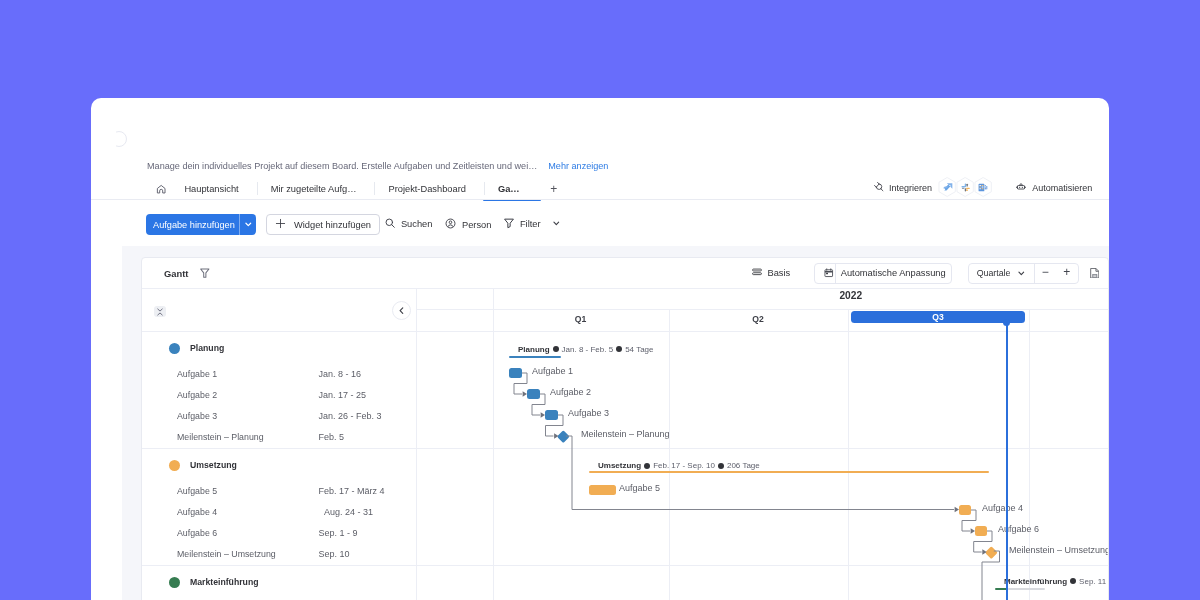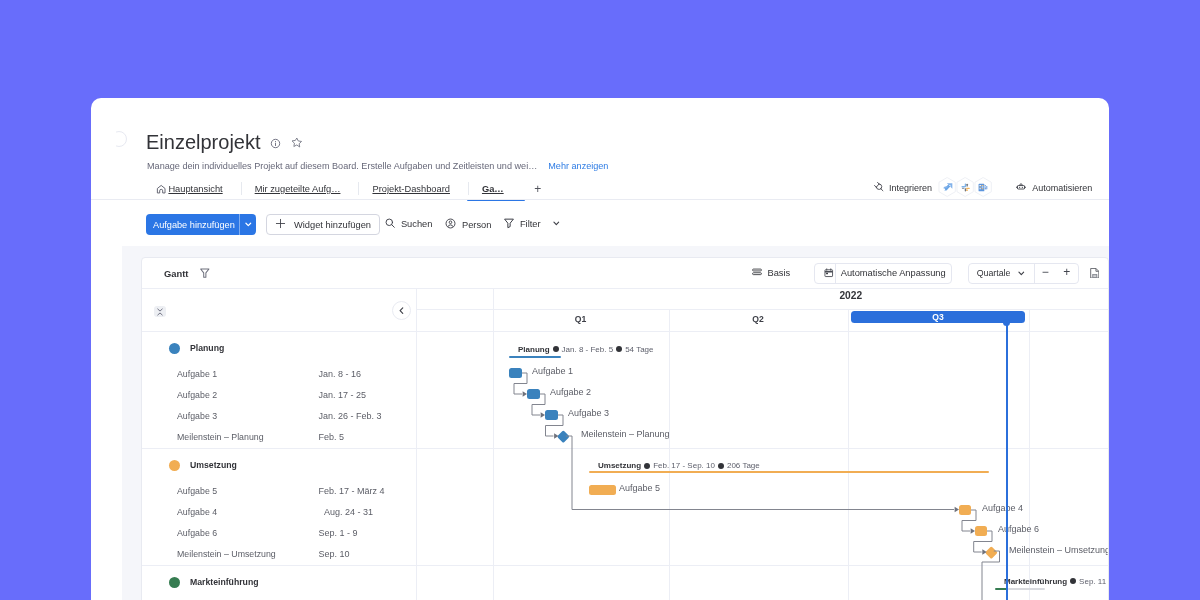--- a/index.html
+++ b/index.html
@@ -30,21 +30,21 @@
 
   
   .title-row { position:absolute; left:55px; top:33px; display:flex; align-items:center; gap:9.5px; }
   .title { font-size:20px; font-weight:400; color:#323338; letter-spacing:0px; line-height:22px; }
   .subtitle-row { position:absolute; left:56px; top:64px; display:flex; align-items:flex-start; gap:11px; font-size:9.1px; line-height:9px;}
   .subtitle { color:#676879; }
   .more-link { color:#2e7ce4; }
 
   
   .tabs { position:absolute; left:52px; top:80px; display:flex; align-items:stretch; height:22px; }
-  .tab { display:flex; align-items:center; gap:2px; padding:0 19px 0 13px; font-size:9.3px; color:#323338; position:relative; white-space:nowrap;text-decoration:underline; }
+  .tab { display:flex; align-items:center; gap:18px; padding:0 19px 0 13px; font-size:9.3px; color:#323338; position:relative; white-space:nowrap; }
   .tab .sep { position:absolute; right:0; top:4px; bottom:5px; width:1px; background:#e6e9ef; }
   .tab.active { font-weight:700; }
   .tab.active .bar { position:absolute; left:-2px; right:-2px; bottom:-1px; height:2px; background:#2b76e5; border-radius:1px; }
   .tab-plus { display:flex; align-items:center; justify-content:center; width:30px; font-size:12px; color:#52545c; }
   .hdr-sep { position:absolute; left:0; right:0; top:101px; height:1px; background:#e9ebf2; }
 
   
   .hdr-right { position:absolute; left:782px; top:79px; display:flex; align-items:center; height:21px; }
   .hdr-chip { display:flex; align-items:center; gap:5px; font-size:9px; color:#323338; }
   .hex-row { display:flex; align-items:center; margin-left:7px; }
@@ -105,35 +105,20 @@
   .today { position:absolute; width:1.6px; background:#2b6fdb; }
   .todaydot { position:absolute; width:7px; height:7px; border-radius:50%; background:#2b6fdb; }
   svg.dep { position:absolute; left:0; top:0; overflow:visible; pointer-events:none; }
 </style>
 </head>
 <body>
 
 <div id="stage">
   <div class="card">
 
-    <div class="title-row">
-      <div class="title">Einzelprojekt</div>
-      <span class="icon-btn" style="margin-top:3px;">
-        <svg width="11" height="11" viewBox="0 0 22 22" fill="none" stroke="#676879" stroke-width="1.8">
-          <circle cx="11" cy="11" r="8.4"></circle>
-          <path d="M11 10.2v5.0" stroke-linecap="round"></path>
-          <circle cx="11" cy="6.9" r="1.1" fill="#676879" stroke="none"></circle>
-        </svg>
-      </span>
-      <span class="icon-btn" style="margin-top:2.5px;">
-        <svg width="11.6" height="11.6" viewBox="0 0 22 22" fill="none" stroke="#747683" stroke-width="1.7" stroke-linejoin="round">
-          <path d="M11 1.9l2.78 5.63 6.22.91-4.5 4.38 1.06 6.19L11 15.09l-5.56 2.92 1.06-6.19-4.5-4.38 6.22-.91z"></path>
-        </svg>
-      </span>
-    </div>
 
     <div class="subtitle-row">
       <span class="subtitle">Manage dein individuelles Projekt auf diesem Board. Erstelle Aufgaben und Zeitleisten und wei…</span>
       <span class="more-link">Mehr anzeigen</span>
     </div>
 
     <div class="tabs">
       <div class="tab">
         <span>
           <svg width="10.4" height="10.4" viewBox="0 0 16 16" fill="none" stroke="#5d5f6b" stroke-width="1.45" stroke-linejoin="round" style="margin-top:1.5px">

